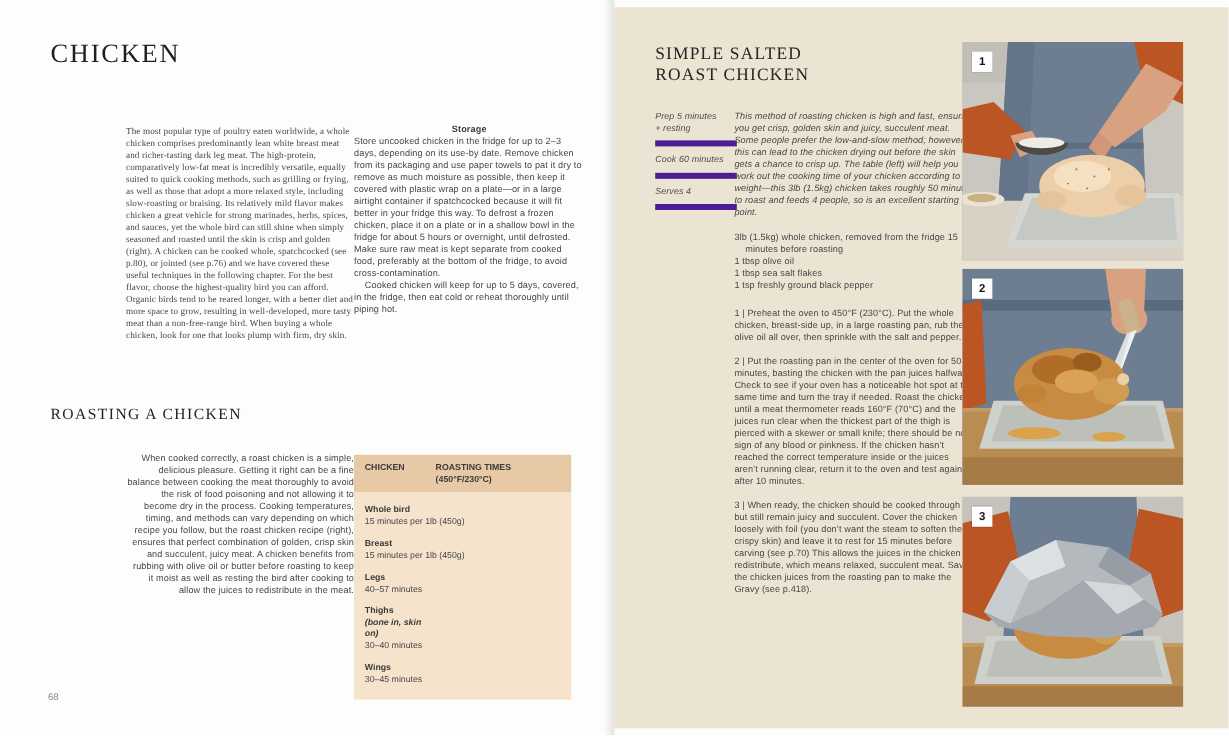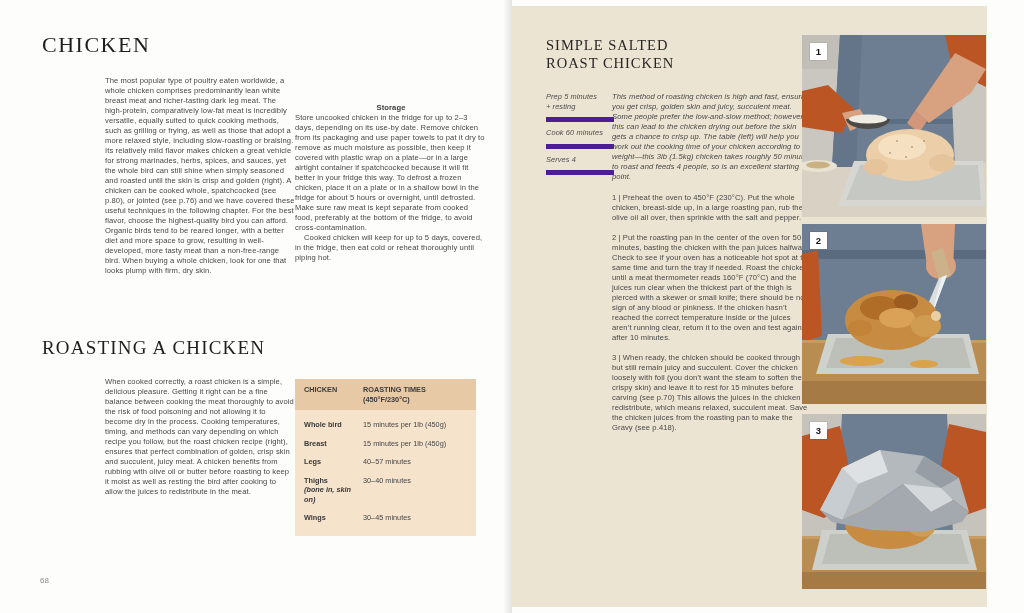--- a/index.html
+++ b/index.html
@@ -6,45 +6,45 @@
   html,body { width:1024px; height:613px; background:#ffffff; }
   body { font-family:"Liberation Sans", sans-serif; color:#474747; }
   .spread { position:relative; width:1024px; height:613px; overflow:hidden; background:#fdfdfc; }
 
   
   .body-text { font-size:7.6px; line-height:10px; letter-spacing:.1px; }
   .serif-title { font-family:"Liberation Serif", serif; font-weight:400; color:#1f1f1f; }
 
   
   .chapter-title { position:absolute; left:42px; top:32px; font-size:22px; letter-spacing:1.5px; }
-  .col1 { position:absolute; left:105px; top:76px; width:190px; }
+  .col1 { position:absolute; left:105px; top:105px; width:190px;font-family:Liberation Serif, serif; }
   .col2 { position:absolute; left:295px; top:93px; width:192px; }
   .col2 .sub-heading { font-weight:bold; color:#3d3d3d; margin:10px 0 0 0; font-size:7.6px; line-height:10px;text-align:center; }
   .indent-first { text-indent:9px; }
-  .section-title { position:absolute; left:42px; top:337px; font-size:19px; letter-spacing:1.2px; }
-  .roasting-text { position:absolute; left:105px; top:377px; width:190px; }
+  .section-title { position:absolute; left:42px; top:337px; font-size:13px; letter-spacing:1.2px; }
+  .roasting-text { position:absolute; left:105px; top:377px; width:190px;text-align:right; }
 
   .rtable { position:absolute; left:295px; top:379px; width:181px; font-size:7.3px; line-height:9.5px; }
   .rtable-header { background:#e8c9a5; display:flex; padding:6px 6px 6px 9px; }
   .rtable-header .hc1 { width:59px; font-weight:bold; color:#3a3a3a; }
   .rtable-header .hc2 { flex:1; font-weight:bold; color:#3a3a3a; white-space:pre-line; }
   .rtable-body { background:#f5e3cc; padding:10px 6px 4px 9px; }
-  .trow { display:flex; margin-bottom:9px; }
+  .trow { display:flex; margin-bottom:9px;flex-direction:column; }
   .trow .ti { width:59px; font-weight:bold; color:#3a3a3a; }
   .trow .ti .note { display:block;font-style:italic; }
   .trow .tt { flex:1; }
 
   .page-number { position:absolute; left:40px; top:576px; font-size:8px; color:#8b8b8b; }
 
   
   .gutter { position:absolute; left:503px; top:0; width:9px; height:613px;
             background:linear-gradient(to right, rgba(0,0,0,0), rgba(0,0,0,0.10)); }
 
   
-  .right-page { position:absolute; left:512px; top:6px; width:475px; height:601px; background:#ece4d2; }
+  .right-page { position:absolute; left:512px; top:6px; width:512px; height:601px; background:#ece4d2; }
   .recipe-title { position:absolute; left:34px; top:30px; font-size:14.5px; line-height:18px;
                   letter-spacing:1px; white-space:pre-line; color:#262626; }
   .meta { position:absolute; left:34px; top:86px; width:68px; font-style:italic;
           font-size:7.4px; line-height:9.5px; color:#4c4c4c; }
   .meta-item { white-space:pre-line; padding-bottom:6px; margin-bottom:6px; border-bottom:5px solid #4c1d95; }
   .recipe-col { position:absolute; left:100px; top:86px; width:200px; }
   .recipe-intro { font-style:italic; margin-bottom:11px; }
   .ingredients { margin-bottom:13px; }
   .ingredient { padding-left:9px; text-indent:-9px; }
   .step { margin-bottom:10px; }
@@ -141,20 +141,26 @@
     <div class="meta body-text">
       <div class="meta-item">Prep 5 minutes
 + resting</div>
       <div class="meta-item">Cook 60 minutes</div>
       <div class="meta-item">Serves 4</div>
     </div>
 
     <div class="recipe-col body-text">
       <p class="recipe-intro">This method of roasting chicken is high and fast, ensuring you get crisp, golden skin and juicy, succulent meat. Some people prefer the low-and-slow method; however, this can lead to the chicken drying out before the skin gets a chance to crisp up. The table (left) will help you work out the cooking time of your chicken according to its weight—this 3lb (1.5kg) chicken takes roughly 50 minutes to roast and feeds 4 people, so is an excellent starting point.</p>
 
+      <div class="ingredients">
+        <div class="ingredient">3lb (1.5kg) whole chicken, removed from the fridge 15 minutes before roasting</div>
+        <div class="ingredient">1 tbsp olive oil</div>
+        <div class="ingredient">1 tbsp sea salt flakes</div>
+        <div class="ingredient">1 tsp freshly ground black pepper</div>
+      </div>
 
       <p class="step">1  |  Preheat the oven to 450°F (230°C). Put the whole chicken, breast-side up, in a large roasting pan, rub the olive oil all over, then sprinkle with the salt and pepper.</p>
       <p class="step">2  |  Put the roasting pan in the center of the oven for 50 minutes, basting the chicken with the pan juices halfway. Check to see if your oven has a noticeable hot spot at the same time and turn the tray if needed. Roast the chicken until a meat thermometer reads 160°F (70°C) and the juices run clear when the thickest part of the thigh is pierced with a skewer or small knife; there should be no sign of any blood or pinkness. If the chicken hasn’t reached the correct temperature inside or the juices aren’t running clear, return it to the oven and test again after 10 minutes.</p>
       <p class="step">3  |  When ready, the chicken should be cooked through but still remain juicy and succulent. Cover the chicken loosely with foil (you don’t want the steam to soften the crispy skin) and leave it to rest for 15 minutes before carving (see p.70) This allows the juices in the chicken to redistribute, which means relaxed, succulent meat. Save the chicken juices from the roasting pan to make the Gravy (see p.418).</p>
     </div>
 
     <div class="photo photo-1">
       <svg viewBox="0 0 184 182" preserveAspectRatio="none">
         <rect width="184" height="182" fill="#cac7c1"></rect>
         <rect width="184" height="34" fill="#c1beb8"></rect>

